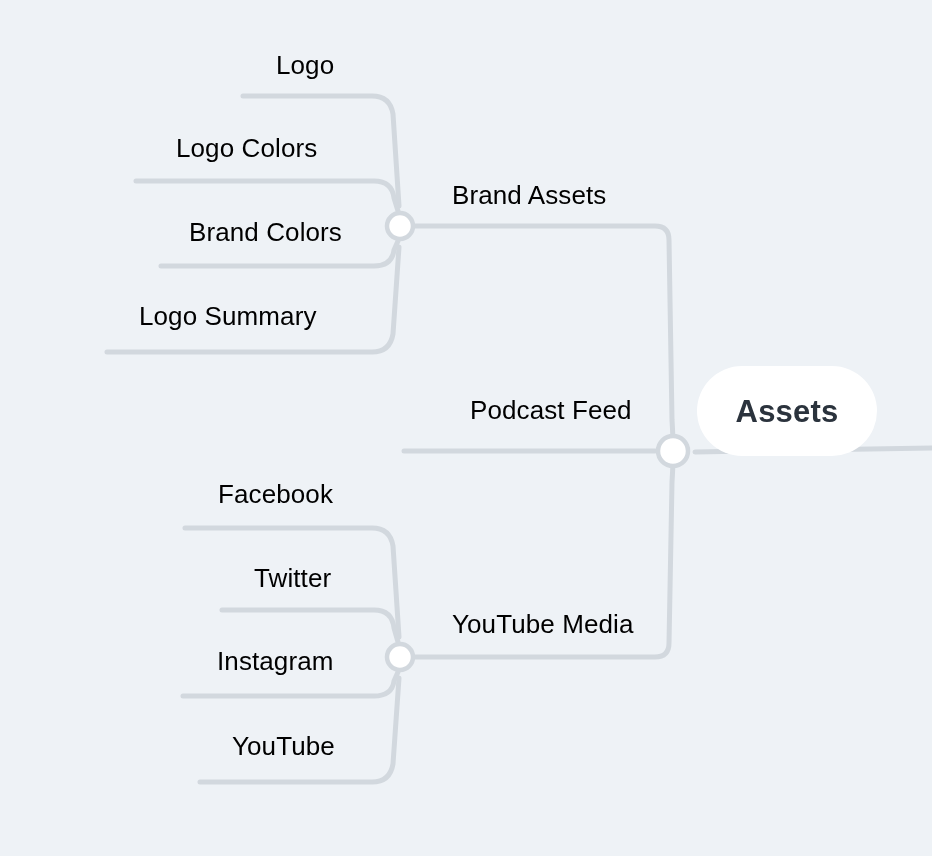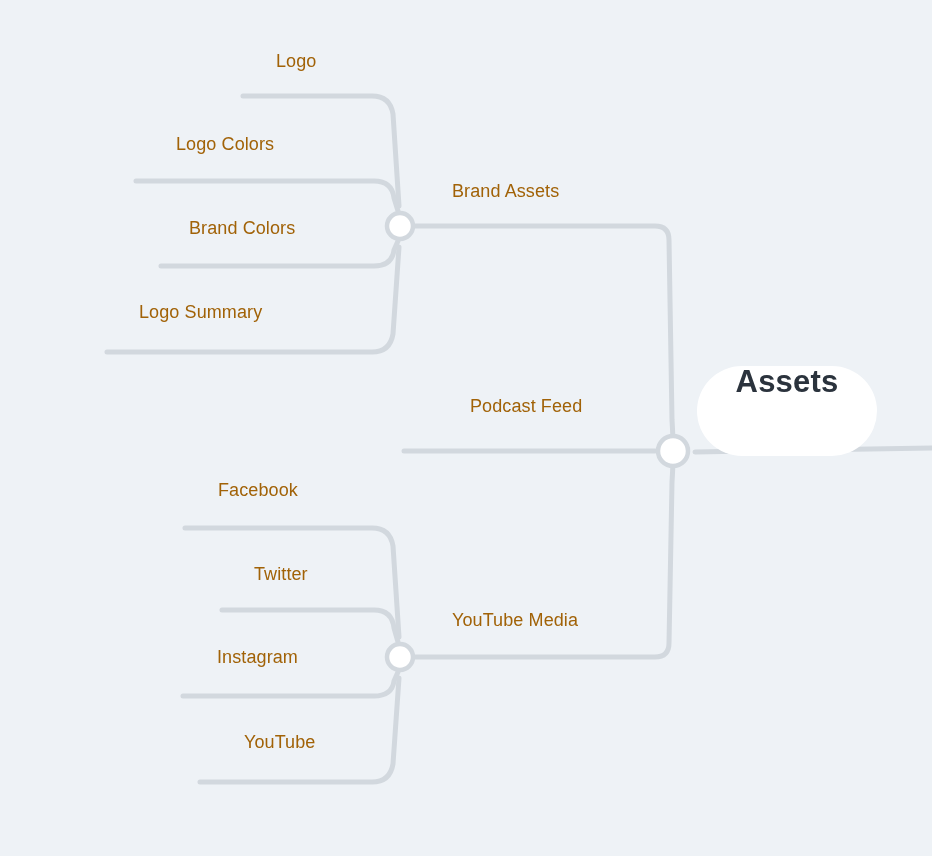--- a/index.html
+++ b/index.html
@@ -28,32 +28,33 @@
     stroke-linecap: round;
     stroke-linejoin: round;
   }
   .node-circle-outer {
     fill: #ffffff;
     stroke: #d2d8de;
     stroke-width: 4.5;
   }
   .label {
     position: absolute;
-    color: #a16207;
-    font-size: 18px;
+    color: #000000;
+    font-size: 26px;
     font-weight: 400;
     letter-spacing: 0.1px;
     white-space: nowrap;
     line-height: 1;
   }
   .root-node {
     position: absolute;
     background: #ffffff;
     border-radius: 48px;
     display: flex;
+    align-items: center;
     justify-content: center;
   }
   .root-label {
     color: #2b333d;
     font-size: 31px;
     font-weight: 700;
     letter-spacing: 0.2px;
     white-space: nowrap;
     line-height: 1;
   }
@@ -103,13 +104,13 @@
 <div class="label" style="left:189px; top:219px;">Brand Colors</div>
 
 <div class="label" style="left:139px; top:303px;">Logo Summary</div>
 
 <div class="label" style="left:218px; top:481px;text-align:right;">Facebook</div>
 
 <div class="label" style="left:254px; top:565px;">Twitter</div>
 
 <div class="label" style="left:217px; top:648px;">Instagram</div>
 
-<div class="label" style="left:244px; top:733px;">YouTube</div>
+<div class="label" style="left:232px; top:733px;">YouTube</div>
 
 </body></html>

